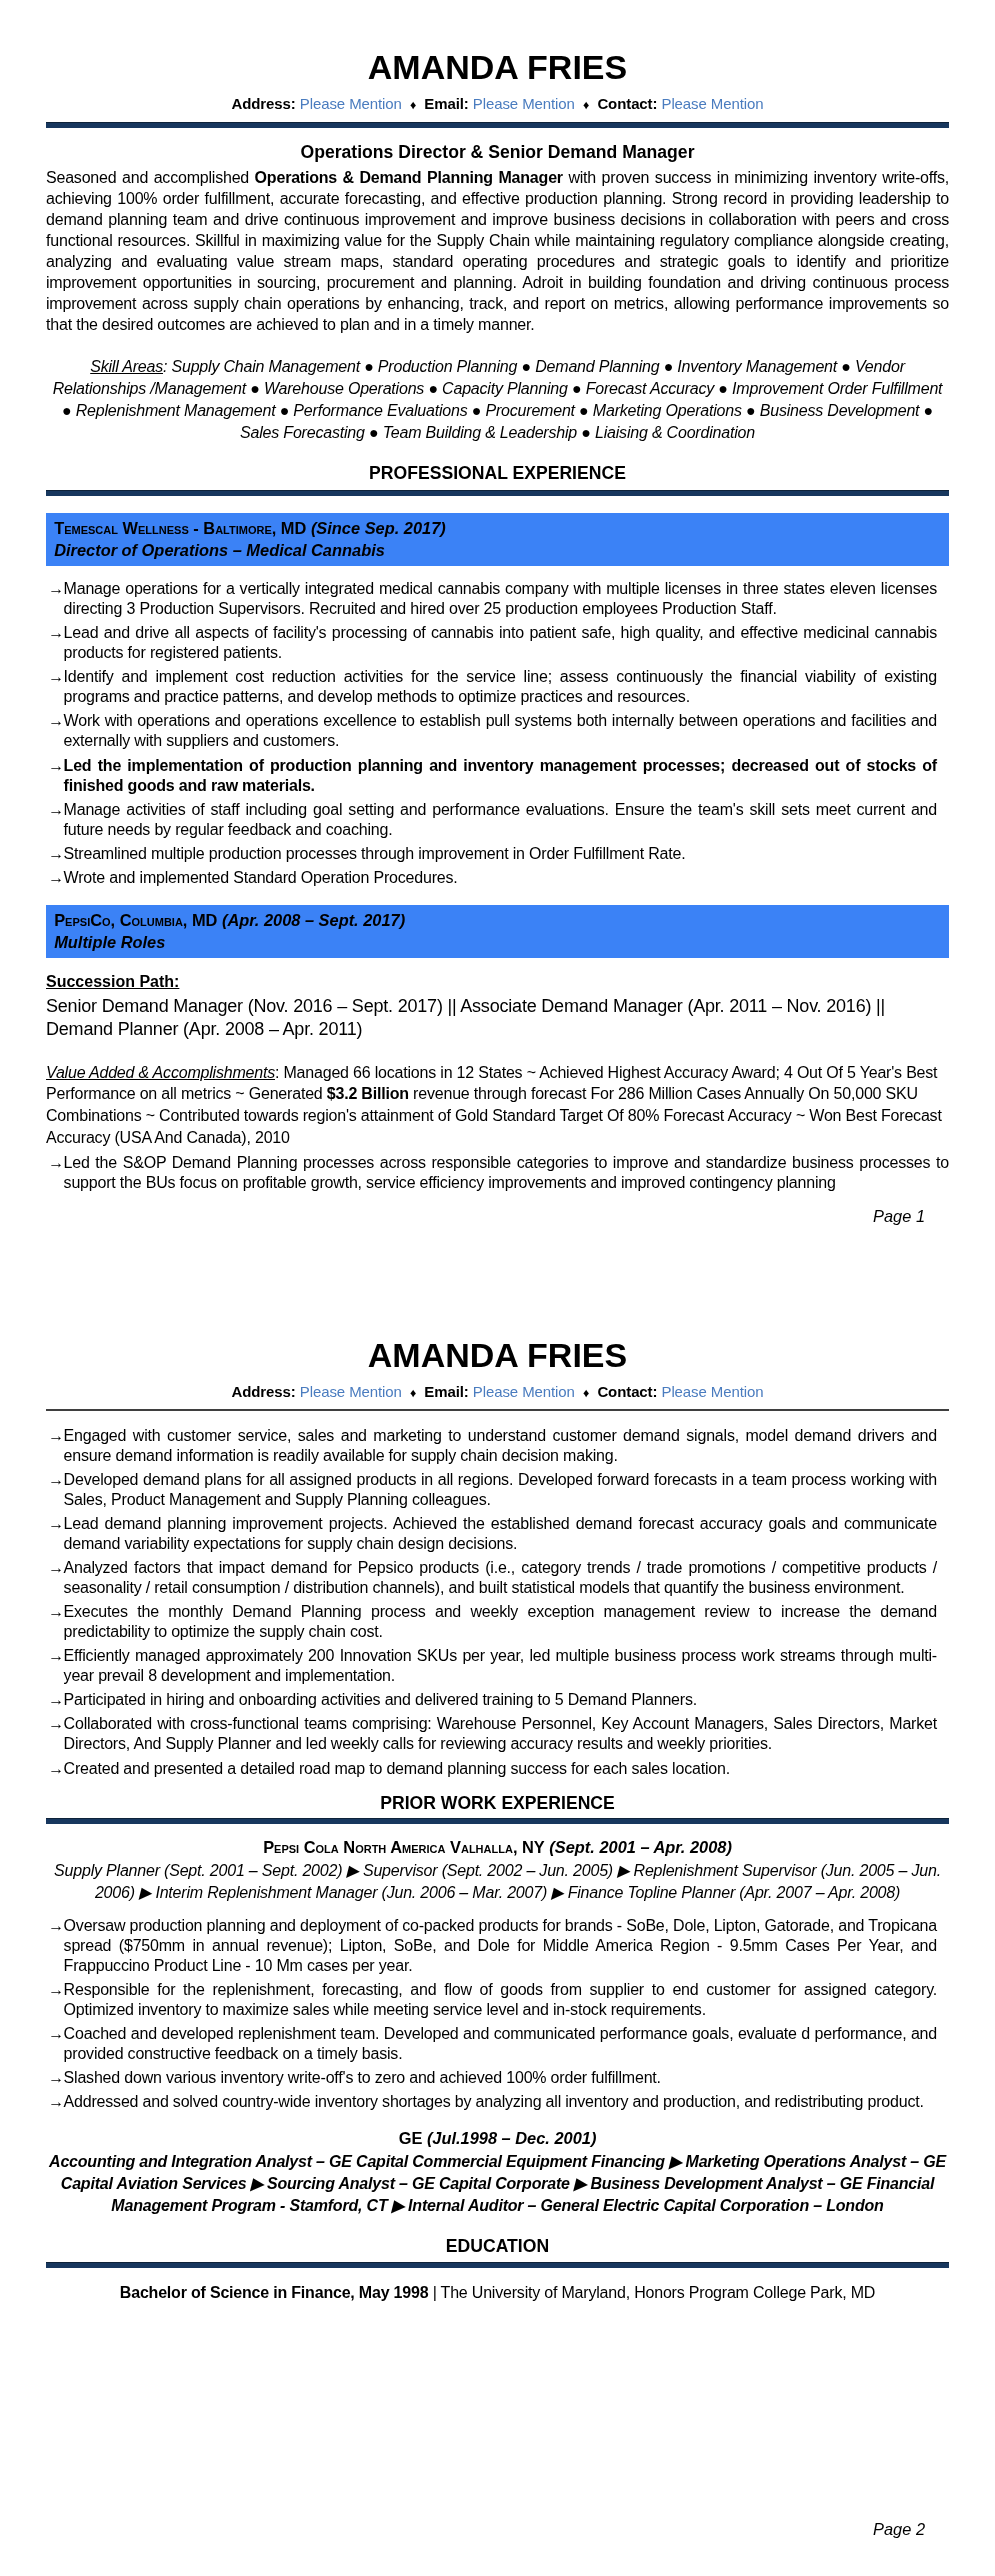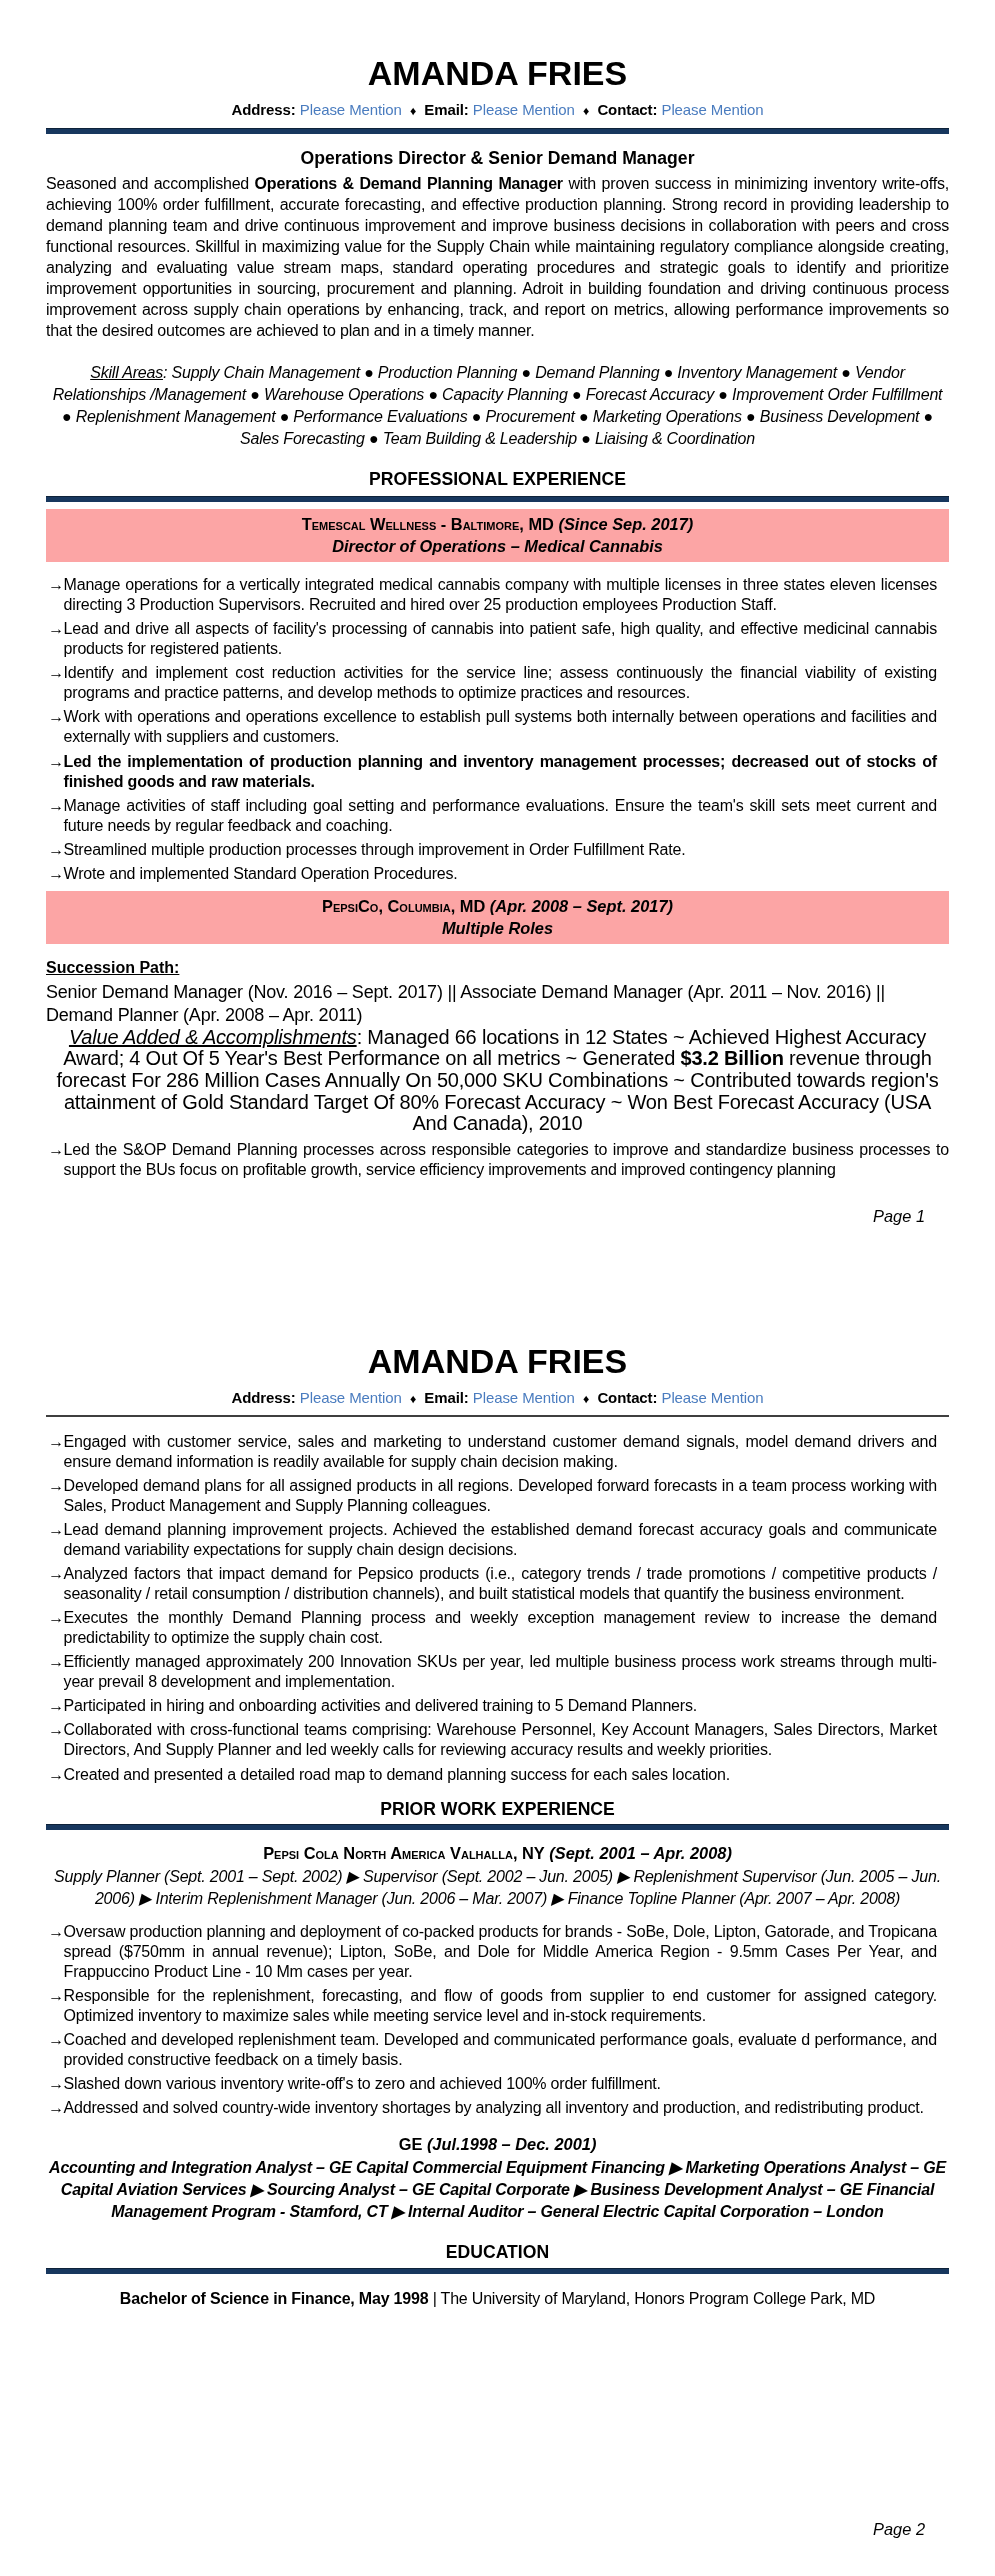--- a/index.html
+++ b/index.html
@@ -1,47 +1,47 @@
 <!DOCTYPE html>
 <html style="font-size:9.4px"><head>
 <meta charset="utf-8">
 <style>
   html,body{margin:0;padding:0;background:#ffffff;}
   body{width:995px;font-family:"Liberation Sans", sans-serif;color:#000;}
-  .page{width:995px;height:1288px;box-sizing:border-box;padding:6px 46px;position:relative;overflow:hidden;background:#fff;}
+  .page{width:995px;height:1288px;box-sizing:border-box;padding:0 46px;position:relative;overflow:hidden;background:#fff;}
   .page-inner{width:100%;}
   .name{font-size:34px;font-weight:bold;text-align:center;margin:0;line-height:1.1;}
   .page1 .page-inner{padding-top:49px;}
   .page2 .page-inner{padding-top:49px;}
   .contact{font-size:15px;text-align:center;margin-top:8.2px;letter-spacing:-0.1px;}
   .contact .lbl{font-weight:bold;}
   .contact .link{color:#4a7cbf;}
   .contact .sep{font-size:12.3px;padding:0 4.1px;font-weight:bold;}
   .rule-navy{height:4.7px;background:#17375e;border-top:0.6px solid #0e2239;margin-top:10.5px;}
   .rule-thin{height:1.8px;background:#3f3f3f;margin-top:9.4px;}
   .headline{font-size:17.6px;font-weight:bold;text-align:center;margin-top:14px;}
   .summary{font-size:16px;line-height:21px;text-align:justify;margin-top:4.7px;letter-spacing:-0.2px;}
   .summary b{letter-spacing:-0.2px;}
   .skills{font-size:16px;line-height:21.7px;font-style:italic;text-align:center;margin-top:21px;letter-spacing:-0.2px;}
   .skills .lbl{font-weight:normal;text-decoration:underline;}
   .section-title{font-size:17.6px;font-weight:bold;text-align:center;margin-top:20px;}
-  .band{background:#fca5a5;margin-top:7px;padding:5.9px 8.2px;text-align:center;}
+  .band{background:#3b82f6;margin-top:17px;padding:5.9px 8.2px;}
   .sc{font-variant:small-caps;}
   .band .company-line{font-size:16.4px;font-weight:bold;}
   .band .dates{font-style:italic;}
   .band .role{font-size:16.4px;font-weight:bold;font-style:italic;margin-top:3.5px;}
   ul.bullets{list-style:none;margin:13px 12px 0 0;padding:0;font-size:16px;line-height:20px;letter-spacing:-0.2px;}
   ul.bullets li{position:relative;padding-left:17.6px;margin-bottom:4.1px;text-align:justify;}
   ul.bullets li::before{content:"\2192";position:absolute;left:2.3px;top:0;}
   ul.bullets li.bold{font-weight:bold;}
   .bullet-single{position:relative;padding-left:17.6px;margin-top:4.7px;font-size:16px;line-height:20px;text-align:justify;letter-spacing:-0.2px;}
   .bullet-single::before{content:"\2192";position:absolute;left:2.3px;top:0;}
   .succession-label{font-size:16px;font-weight:bold;text-decoration:underline;margin-top:15px;}
   .succession{font-size:18px;line-height:23px;text-align:left;margin-top:3.5px;letter-spacing:-0.2px;}
-  .value-block{font-size:20px;line-height:21.7px;text-align:center;margin-top:0;letter-spacing:-0.2px;}
+  .value-block{font-size:16px;line-height:21.7px;margin-top:21px;letter-spacing:-0.2px;}
   .value-block .lbl{font-style:italic;text-decoration:underline;}
   .company-center{font-size:16.4px;text-align:center;margin-top:14px;}
   .company-center .company-line{font-weight:bold;}
   .company-center .dates{font-weight:bold;font-style:italic;}
   .roles-italic{font-size:16px;line-height:22px;font-style:italic;text-align:center;margin-top:3.5px;letter-spacing:-0.2px;}
   .ge-roles{font-size:16px;line-height:22px;font-weight:bold;font-style:italic;text-align:center;margin-top:3.5px;letter-spacing:-0.2px;}
   .education-line{font-size:16px;text-align:center;margin-top:16.4px;letter-spacing:-0.2px;}
   .education-line .deg{font-weight:bold;}
   .page-label{position:absolute;right:70px;font-size:16.4px;font-style:italic;}
   .page1 .page-label{top:1207px;}

